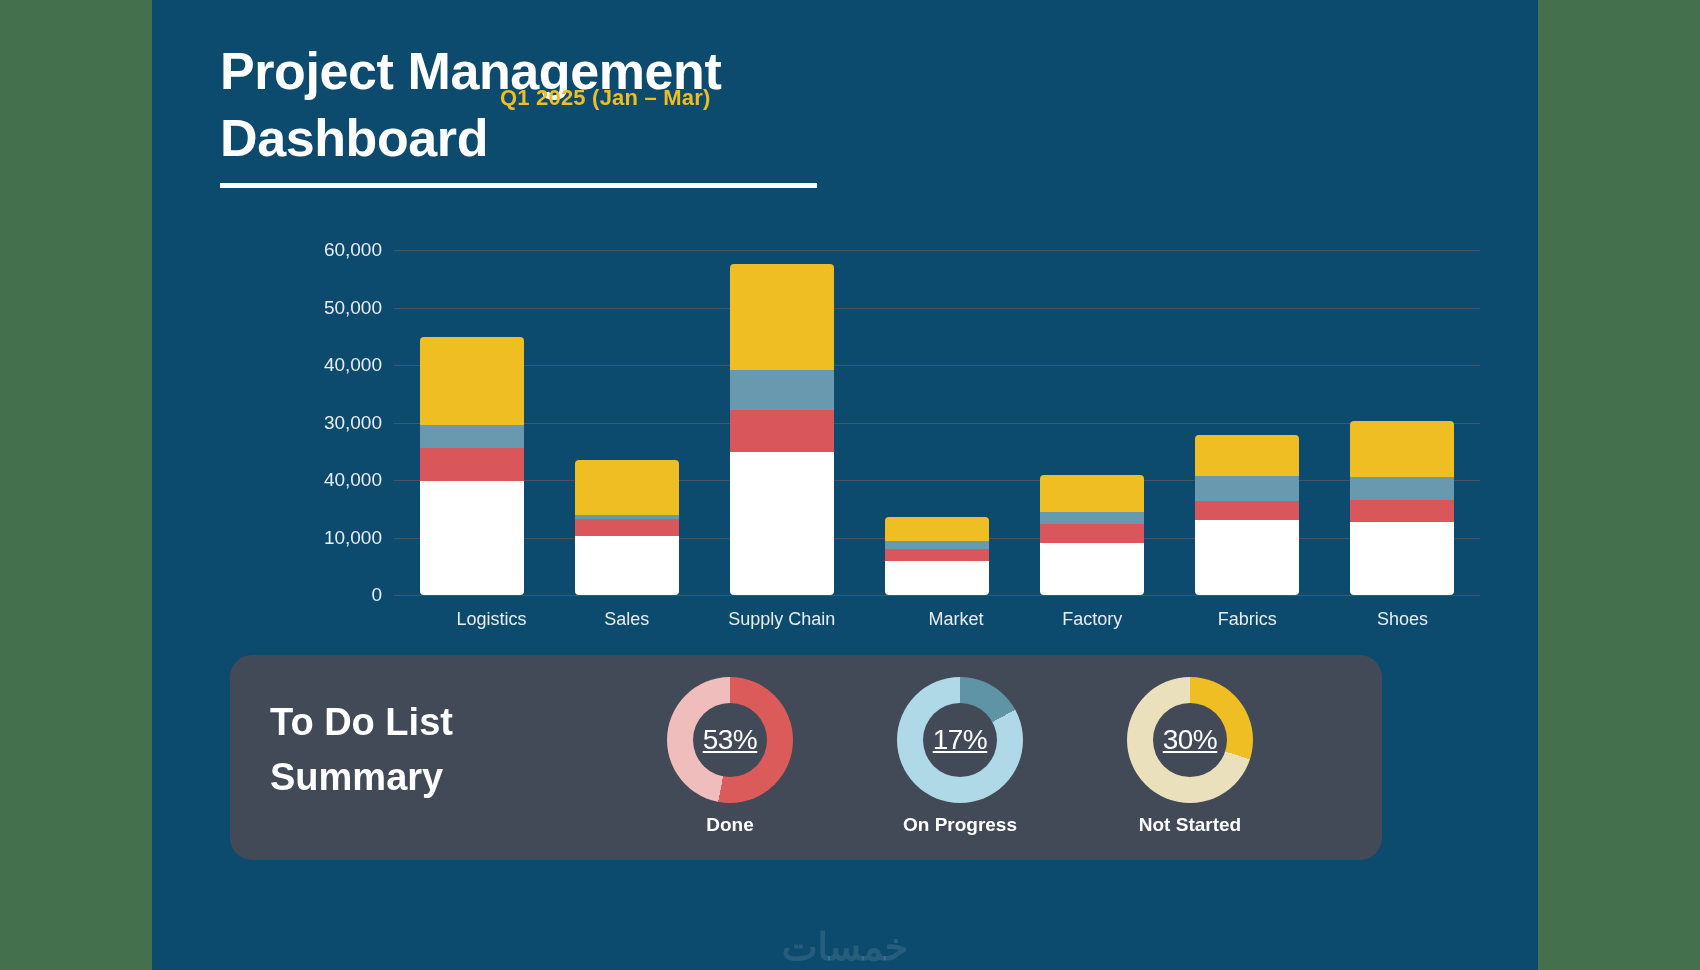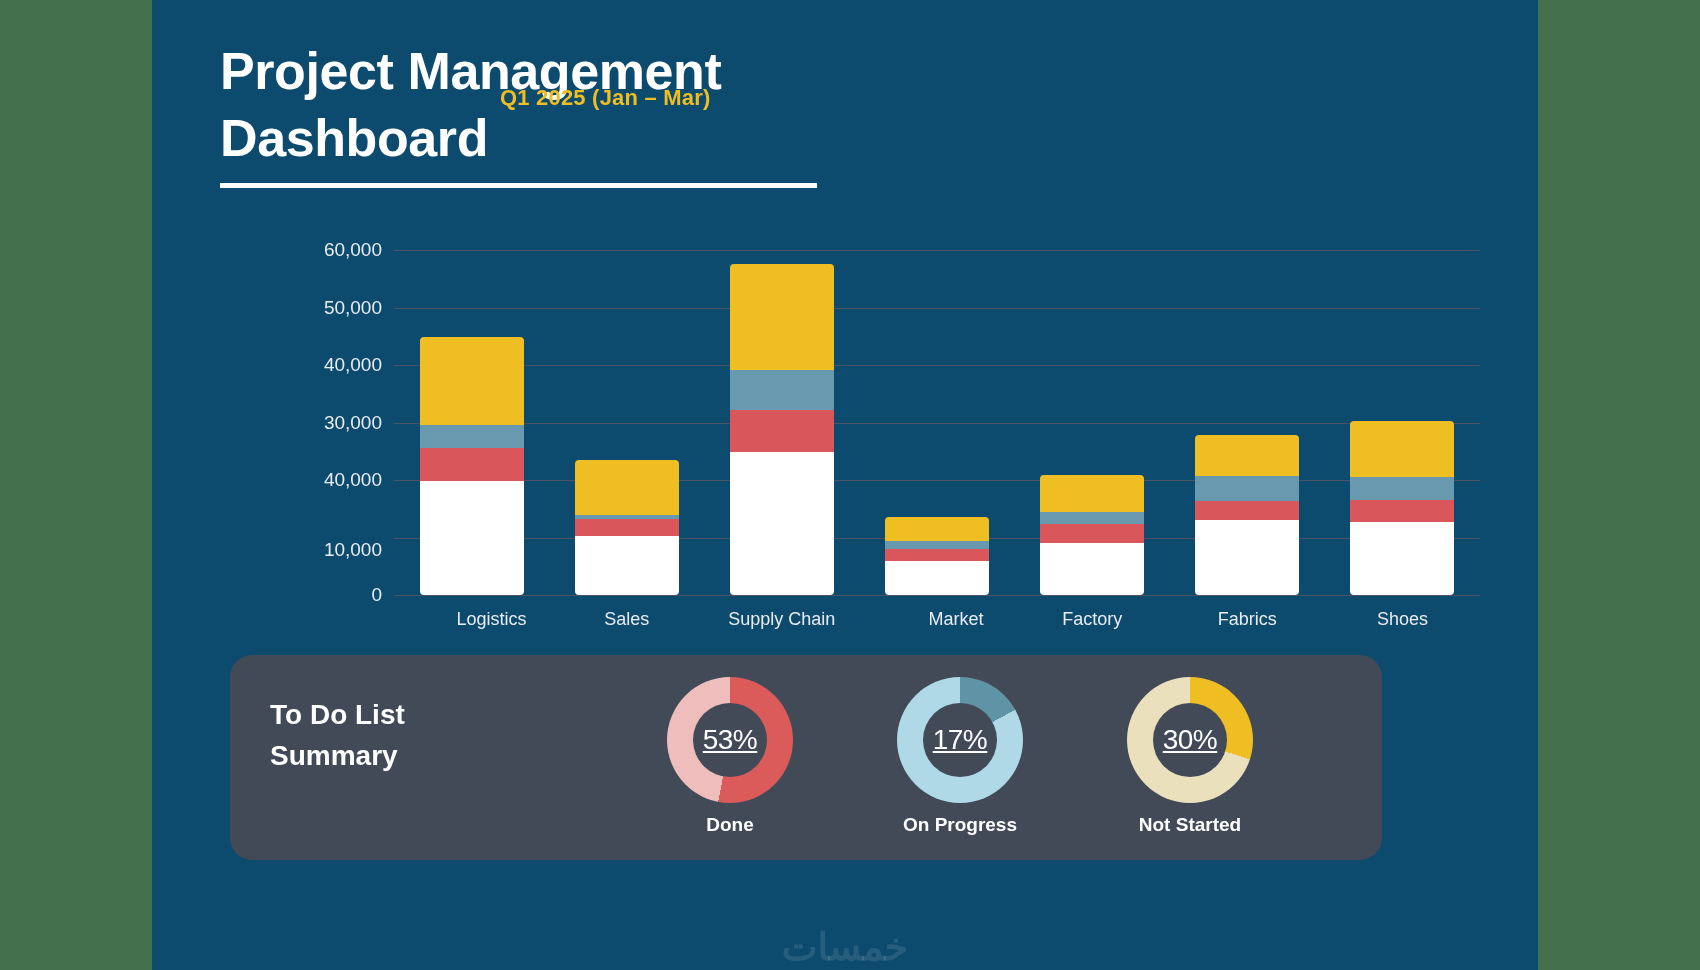--- a/index.html
+++ b/index.html
@@ -116,21 +116,21 @@
     top: 655px;
     width: 1152px;
     height: 205px;
     background: #434A57;
     border-radius: 22px;
   }
   #summary-title {
     position: absolute;
     left: 40px;
     top: 40px;
-    font-size: 28px;
+    font-size: 38px;
     font-weight: bold;
     color: #FFFFFF;
     line-height: 1.45;
     white-space: pre-line;
   }
   .donut-group {
     position: absolute;
     top: 22px;
     width: 140px;
     text-align: center;
@@ -191,21 +191,21 @@
 Dashboard</div>
   </div>
   <div id="subtitle-row">Q1 2025 (Jan – Mar)</div>
   <div id="title-rule"></div>
 
   <div id="chart">
     <div id="plot">
         <div class="gridline" style="top: 345px;"></div>
         <div class="ytick" style="top: 345px;">0</div>
         <div class="gridline" style="top: 287.5px;"></div>
-        <div class="ytick" style="top: 287.5px; margin-top: 12px;">10,000</div>
+        <div class="ytick" style="top: 287.5px;">10,000</div>
         <div class="gridline" style="top: 230px;"></div>
         <div class="ytick" style="top: 230px;">40,000</div>
         <div class="gridline" style="top: 172.5px;"></div>
         <div class="ytick" style="top: 172.5px;">30,000</div>
         <div class="gridline" style="top: 115px;"></div>
         <div class="ytick" style="top: 115px;">40,000</div>
         <div class="gridline" style="top: 57.5px;"></div>
         <div class="ytick" style="top: 57.5px;">50,000</div>
         <div class="gridline" style="top: 0px;"></div>
         <div class="ytick" style="top: 0px;">60,000</div>

